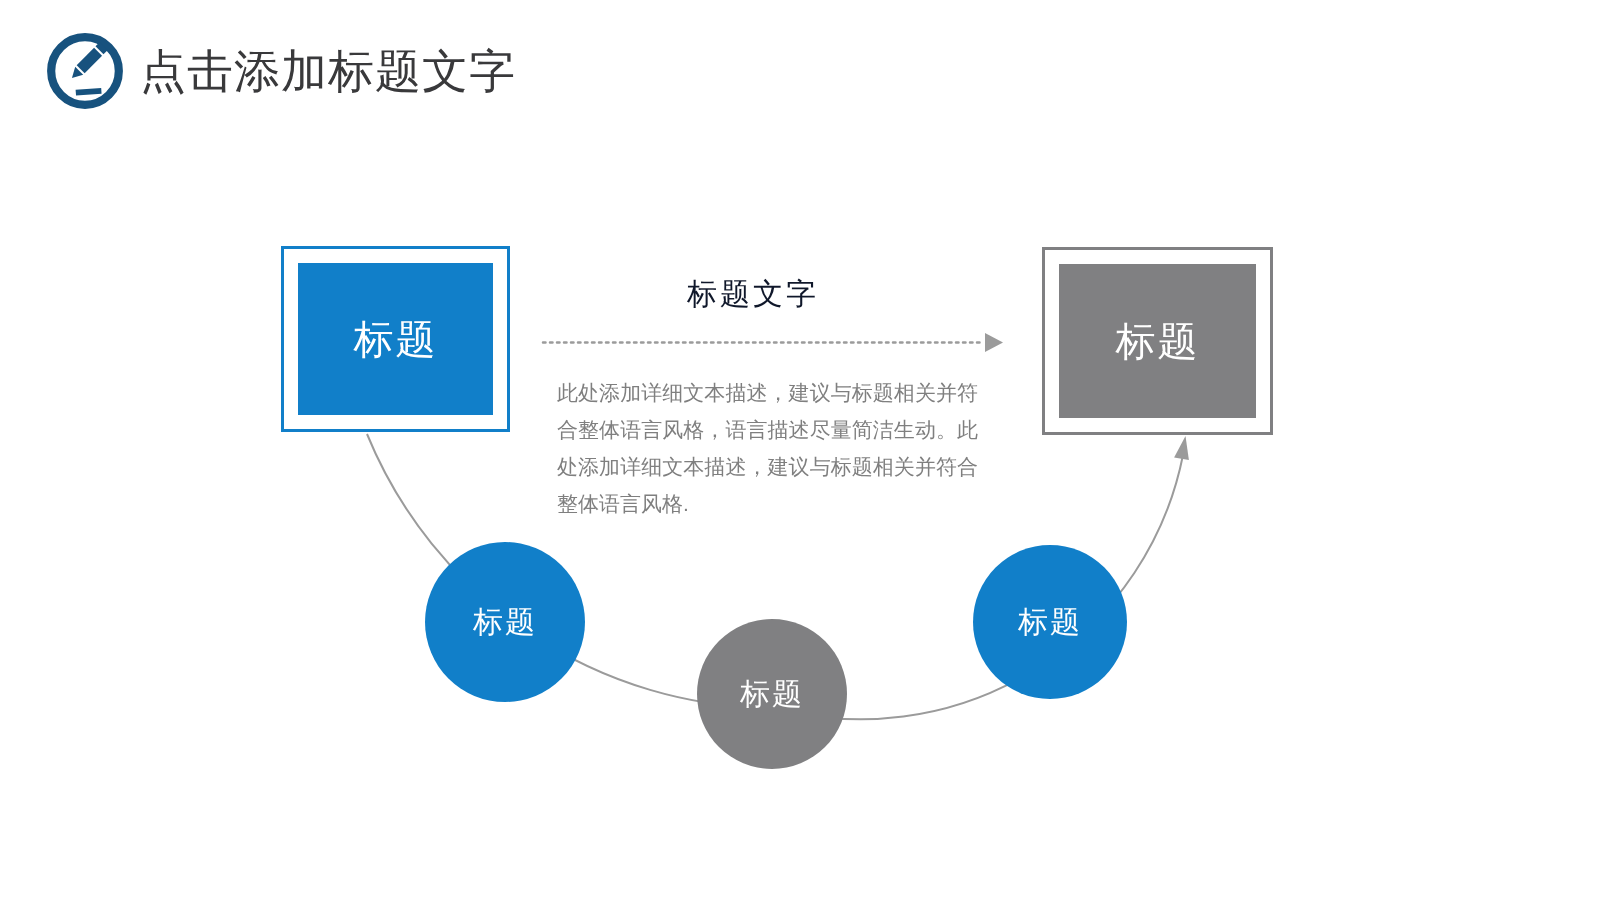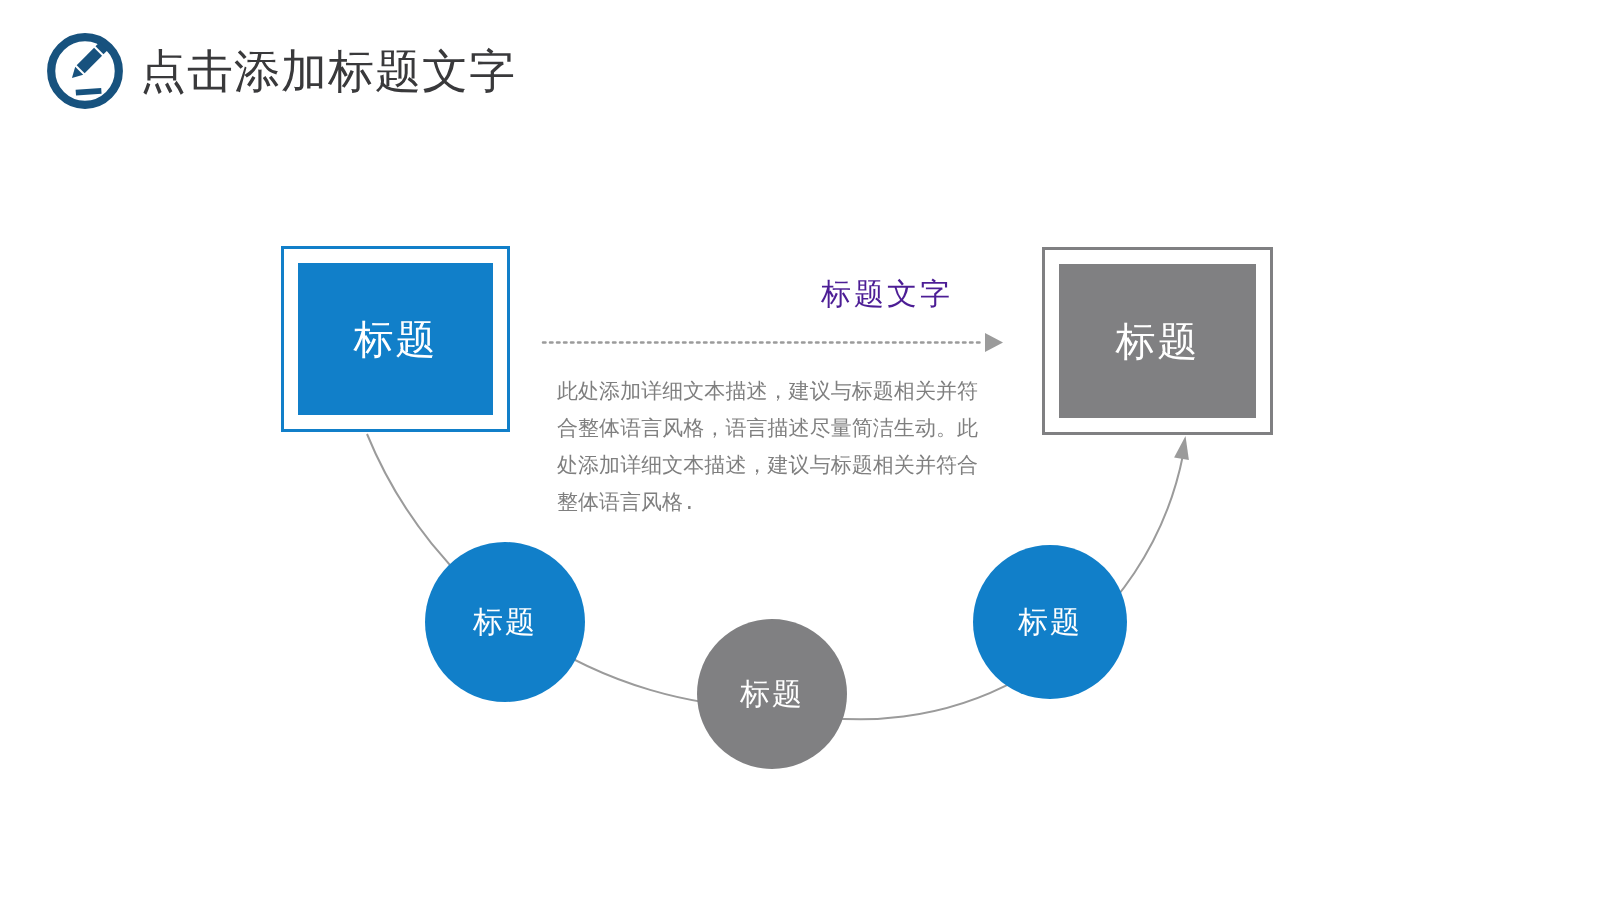--- a/index.html
+++ b/index.html
@@ -46,33 +46,32 @@
   }
   .frame-box.start { left: 281px; top: 246px; width: 229px; height: 186px; border-color: #117FC9; }
   .frame-box.start .fill { background: #117FC9; }
   .frame-box.end { left: 1042px; top: 247px; width: 231px; height: 188px; border-color: #808082; }
   .frame-box.end .fill { background: #808082; }
 
   
   .connector-label {
     position: absolute;
     left: 553px; top: 274px; width: 400px;
-    text-align: right;
+    text-align: center;
     font-size: 30px;
     letter-spacing: 3px;
-    color: #4c1d95;
+    color: #0f172a;
   }
   .description {
     position: absolute;
     left: 557px; top: 374px; width: 421px;
     font-size: 21px;
     line-height: 37px;
     color: #7F7F7F;
     text-align: justify;
-    font-family: Liberation Mono, monospace;
   }
 
   
   .step-circle {
     position: absolute;
     border-radius: 50%;
     display: flex; align-items: center; justify-content: center;
     color: #ffffff;
     font-size: 30px;
     letter-spacing: 2px;

